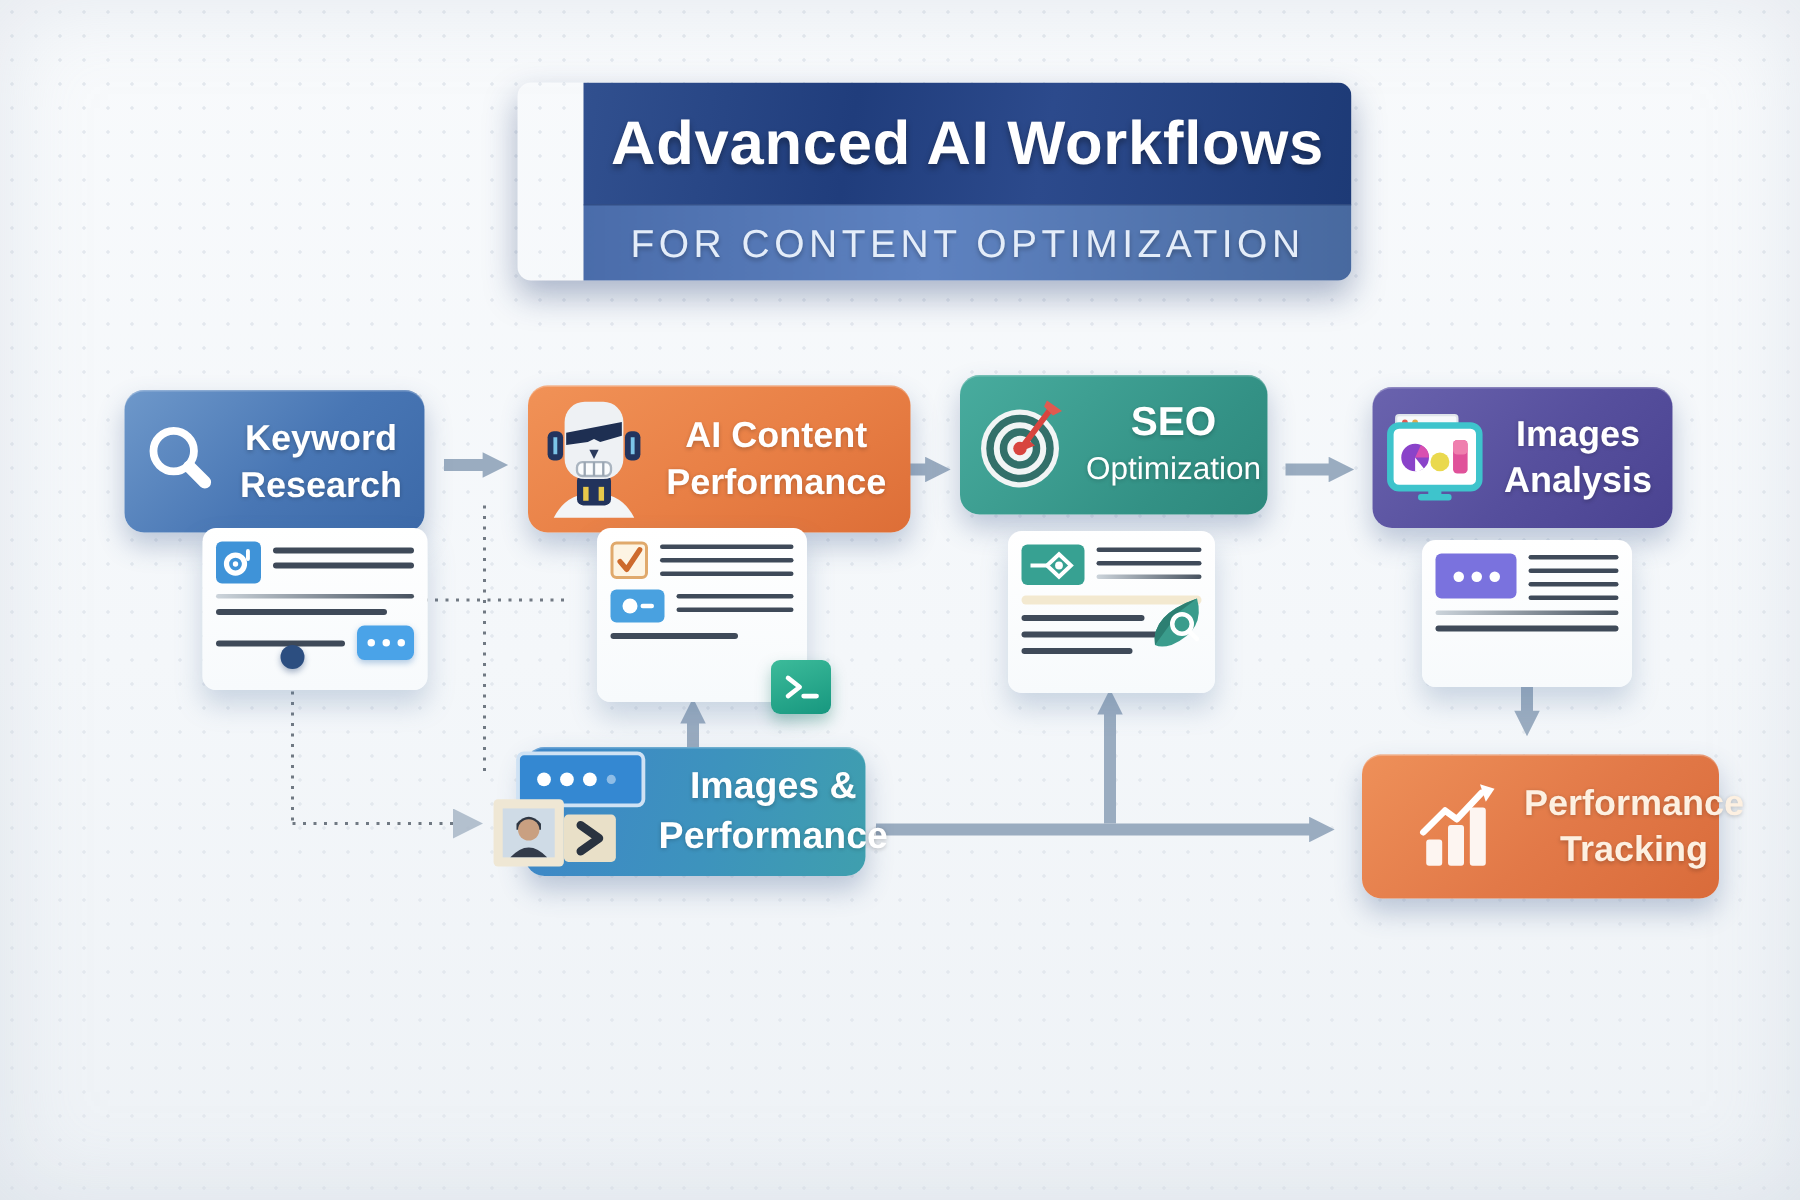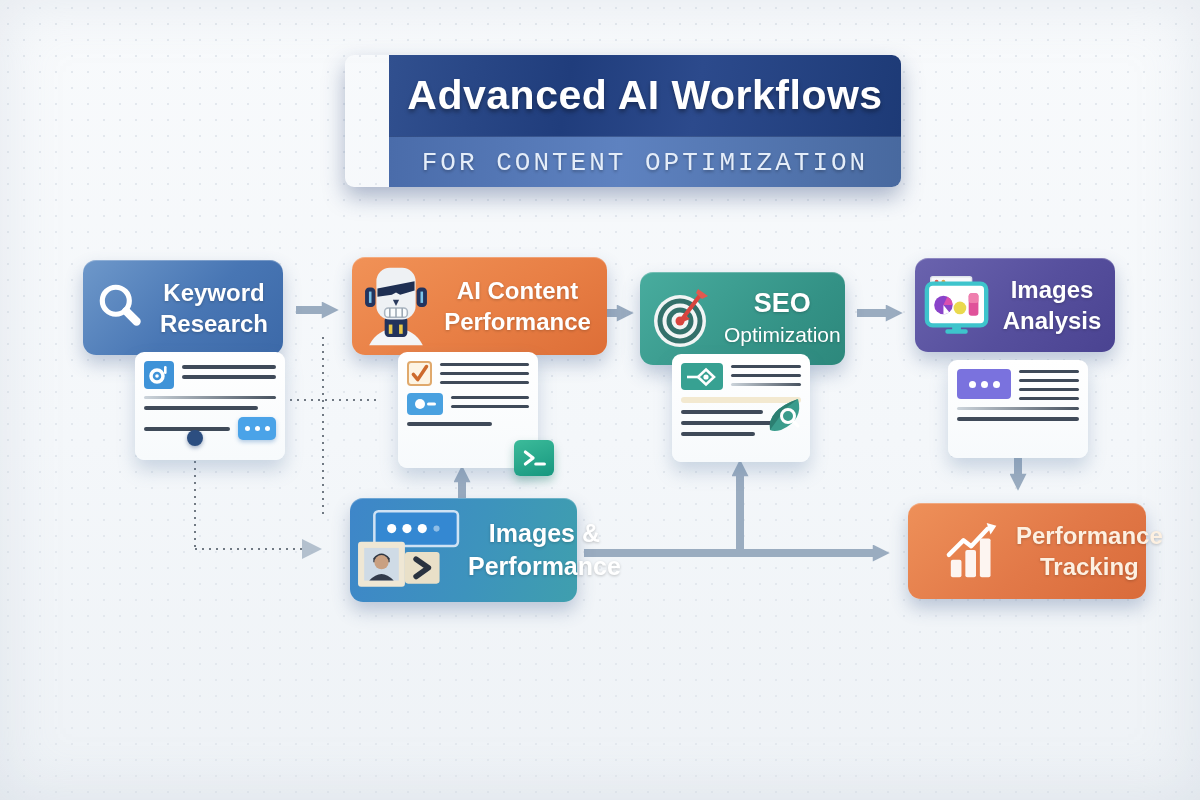--- a/index.html
+++ b/index.html
@@ -31,46 +31,45 @@
     text-shadow:0 3px 4px rgba(0,0,0,.35);
   }
   .banner-bottom{
     height:51px;display:flex;align-items:center;justify-content:center;
     background:linear-gradient(90deg,#4a6caa 0%,#5e82c0 45%,#48699f 100%);
     border-top:1px solid rgba(20,40,90,.45);
   }
   .banner-bottom span{
     color:#e4edf9;font-size:26px;font-weight:400;letter-spacing:3px;
     text-shadow:0 2px 3px rgba(0,0,0,.25);
-    font-family:Liberation Mono, monospace;
   }
   
   #connectors{position:absolute;left:0;top:0;z-index:1;}
   
   .node{
     position:absolute;z-index:2;border-radius:13px;
     display:flex;align-items:center;
     box-shadow:0 9px 18px rgba(60,90,140,.30), inset 0 1px 0 rgba(255,255,255,.25);
   }
   .node .icon{flex:0 0 auto;display:flex;align-items:center;justify-content:center;}
   .node .label{flex:1 1 auto;text-align:center;color:#fff;
     font-weight:bold;font-size:24px;line-height:31px;
     text-shadow:0 1px 3px rgba(0,0,0,.22);}
   .node--keyword{left:83px;top:260px;width:200px;height:95px;
     background:linear-gradient(135deg,#6e98ca 0%,#4876b4 55%,#3c69a8 100%);}
   .node--ai{left:352px;top:257px;width:255px;height:98px;
     background:linear-gradient(150deg,#f19257 0%,#e87f45 55%,#dd6e37 100%);}
-  .node--seo{left:640px;top:272px;width:205px;height:93px;
+  .node--seo{left:640px;top:250px;width:205px;height:93px;
     background:linear-gradient(135deg,#48ac9e 0%,#339185 70%,#2d887c 100%);}
   .node--seo .l1{font-size:27px;}
   .node--seo .l2{font-weight:400;font-size:21px;}
   .node--analysis{left:915px;top:258px;width:200px;height:94px;
     background:linear-gradient(135deg,#6a63ae 0%,#564f9d 55%,#4a4391 100%);}
-  .node--media{left:350px;top:498px;width:227px;height:104px;
-    background:linear-gradient(105deg,#3e86c9 0%,#3d93bd 55%,#3f9fae 100%);}
+  .node--media{left:350px;top:498px;width:227px;height:86px;
+    background:linear-gradient(105deg,#3e86c9 0%,#3d93bd 55%,#3f9fae 100%);justify-content:center;}
   .node--media .label{font-weight:600;font-size:25px;line-height:33px;}
   .node--perf{left:908px;top:503px;width:210px;height:96px;
     background:linear-gradient(140deg,#ee9059 0%,#e27948 55%,#d96b3a 100%);padding-left:28px;}
   .node--perf .label{color:#fdf0e1;font-weight:600;}
   
   .card{
     position:absolute;z-index:2;background:linear-gradient(180deg,#ffffff,#f7fafc);
     border-radius:9px;box-shadow:0 10px 18px rgba(95,125,165,.28);
     padding:9px;display:flex;flex-direction:column;gap:7px;
   }

